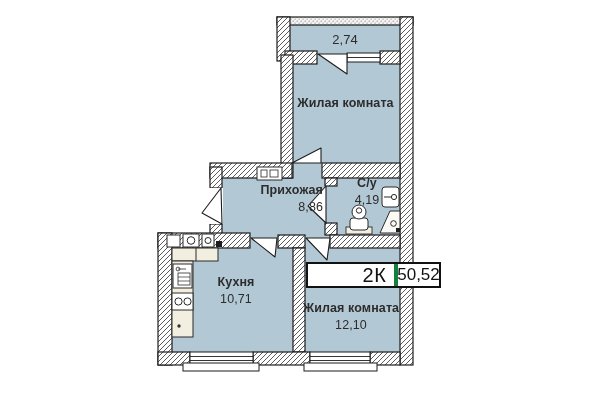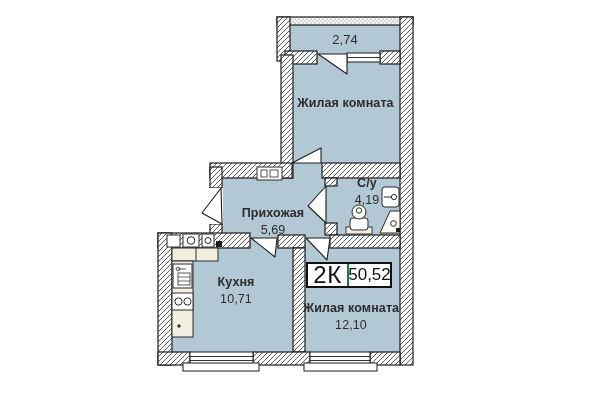--- a/index.html
+++ b/index.html
@@ -15,21 +15,21 @@
   .room-label .nm{display:block;font-weight:bold;}
   .room-label .ar{display:block;}
   .balcony-label{font-size:13px;}
   .area-box{
     position:absolute;left:306px;top:262px;display:flex;background:#ffffff;
     border:2px solid #111;box-sizing:border-box;height:26px;
   }
   .area-box .cell{
     display:flex;align-items:center;justify-content:center;color:#111;background:#fff;
   }
-  .area-box .cell.type{width:39px;font-size:24px;letter-spacing:.5px;border-right:2px solid #15803d;}
+  .area-box .cell.type{width:39px;font-size:20px;letter-spacing:.5px;border-right:4px solid #15803d;padding-left:47px;}
   .area-box .cell.total{width:41px;font-size:17px;}
 </style>
 </head>
 <body>
 
 <div class="stage">
 
   <svg width="600" height="400" viewBox="0 0 600 400">
     <defs>
       <pattern id="hatch" width="5" height="5" patternUnits="userSpaceOnUse">
@@ -163,23 +163,23 @@
 
   <div class="room-label" style="left:288px;top:95px;width:115px;">
     <span class="nm">Жилая комната</span>
   </div>
 
   <div class="room-label" style="left:332px;top:175px;width:70px;">
     <span class="nm">С/у</span>
     <span class="ar">4,19</span>
   </div>
 
-  <div class="room-label" style="left:223px;top:205px;width:100px;">
+  <div class="room-label" style="left:223px;top:182px;width:100px;text-align:right;">
     <span class="nm">Прихожая</span>
-    <span class="ar">5,69</span>
+    <span class="ar">8,86</span>
   </div>
 
   <div class="room-label" style="left:198px;top:274px;width:76px;">
     <span class="nm">Кухня</span>
     <span class="ar">10,71</span>
   </div>
 
   <div class="room-label" style="left:295px;top:300px;width:112px;">
     <span class="nm">Жилая комната</span>
     <span class="ar">12,10</span>

